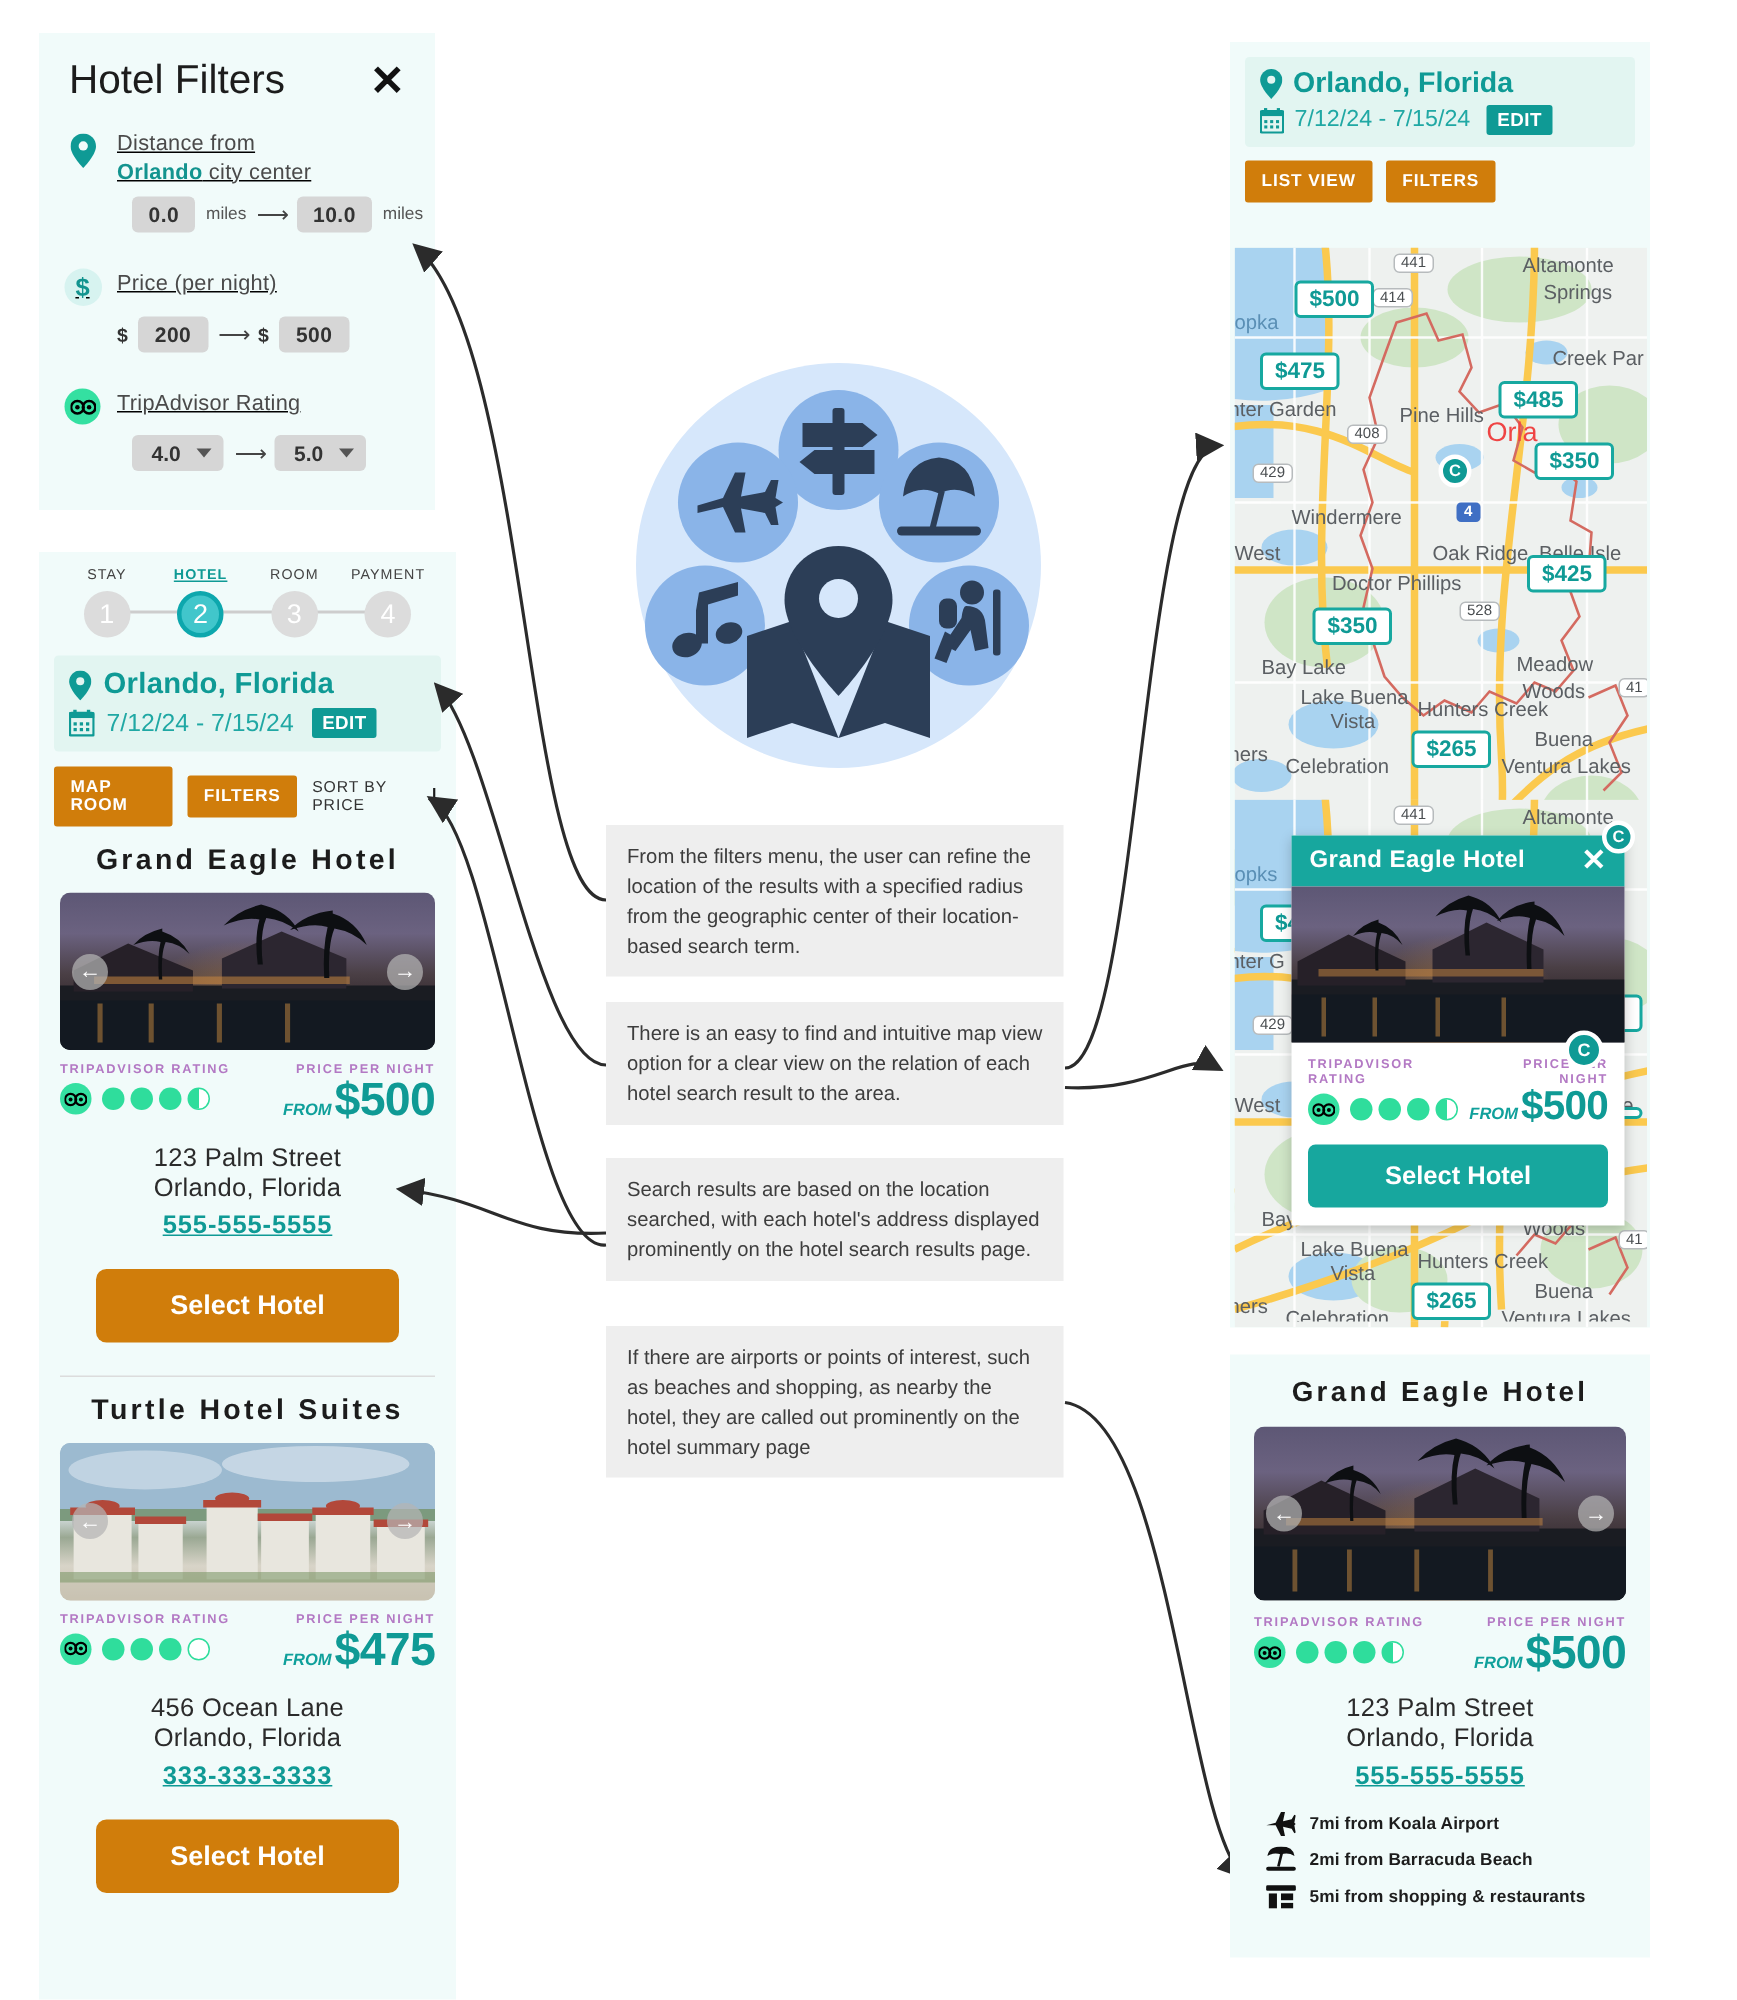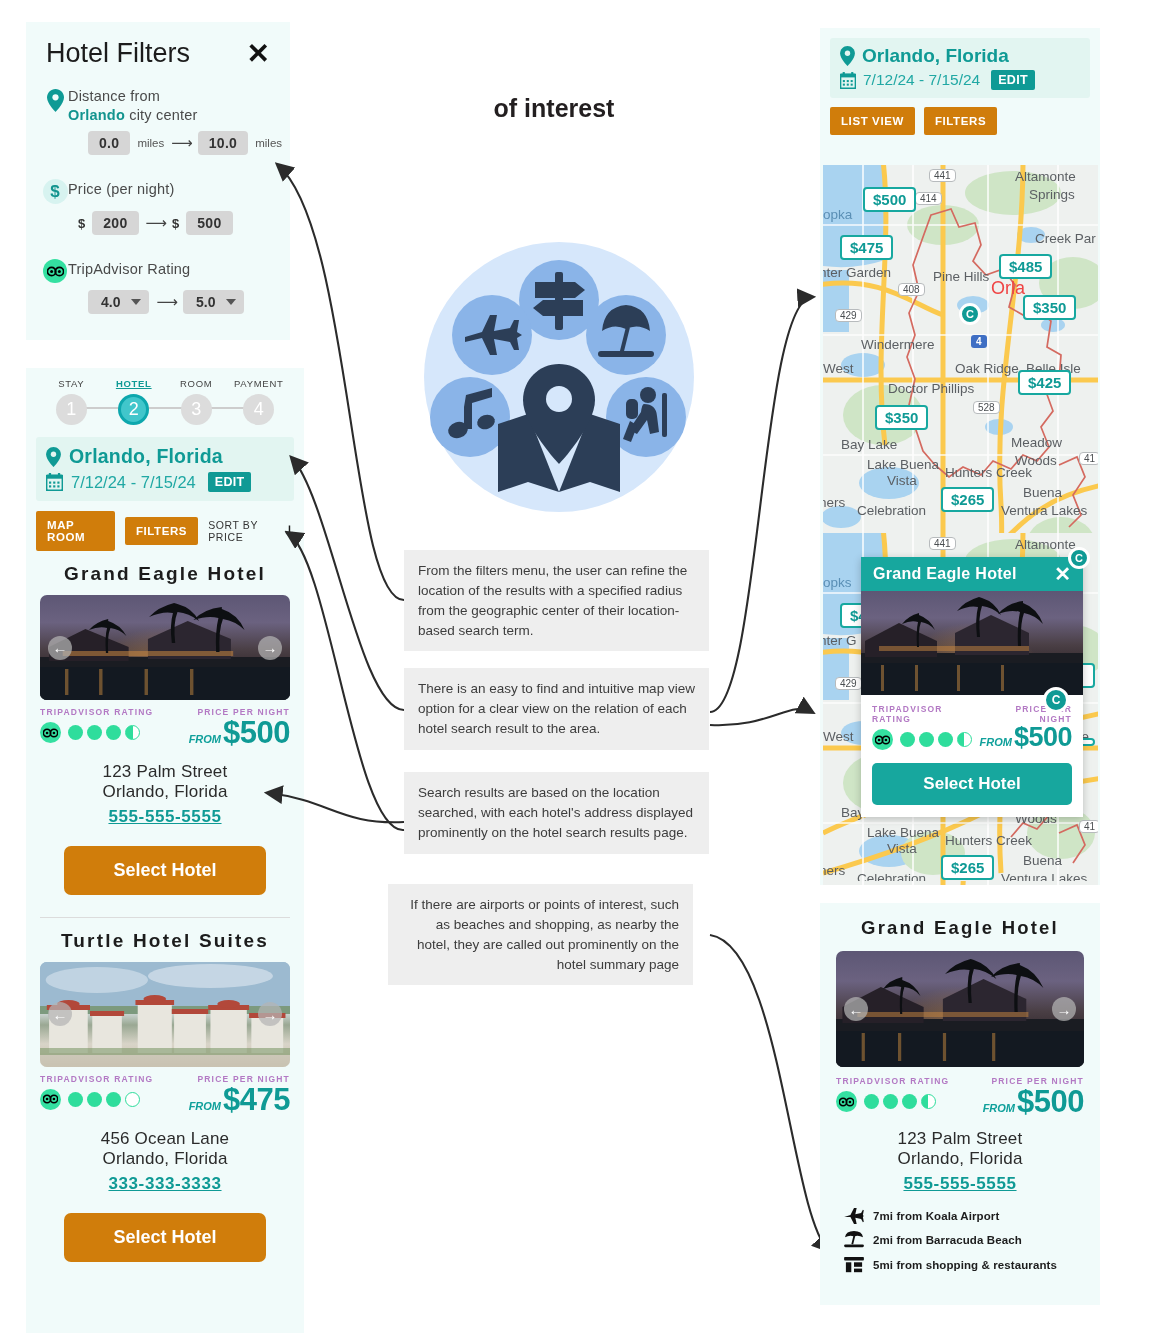--- a/index.html
+++ b/index.html
@@ -13,21 +13,21 @@
 
   
   .panel { position: absolute; background: #f1fbfa; }
 
   
   #filters-panel { left: 26px; top: 22px; width: 264px; height: 318px; }
   .ff-title-row { display:flex; align-items:center; justify-content:space-between;
     padding: 16px 20px 0 20px; }
   .ff-title { font-size: 27px; color:#1c1c1c; font-weight:400; letter-spacing:0px; }
   .ff-close { font-size: 28px; font-weight:700; color:#111; line-height:1; cursor:pointer; }
-  .ff-row { display:flex; gap:0; padding: 18px 18px 0 16px; }
+  .ff-row { display:flex; gap:10px; padding: 18px 18px 0 16px; text-decoration: underline; }
   .ff-icon { flex:0 0 auto; width:26px; display:flex; justify-content:center; padding-top:2px;}
   .ff-label { font-size:14.5px; color:#4a4a4a; line-height:1.28; letter-spacing:.2px;}
   .ff-label b { color:#13948f; font-weight:700; }
   .ff-inputs { display:flex; align-items:center; gap:7px; padding-left:62px; margin-top:7px; }
   .chip { background:#d6d6d6; border-radius:4px; padding:4px 11px; font-size:14px;
           font-weight:700; color:#333; letter-spacing:.3px; }
   .unit { font-size:11.5px; color:#555; }
   .arrowr { font-size:15px; color:#444; letter-spacing:-2px; }
   .dollarsym { font-size:13px; font-weight:700; color:#333; }
   .sel { background:#d6d6d6; border-radius:4px; padding:4px 8px 4px 13px; font-size:14px;
@@ -100,21 +100,21 @@
   
   #center-title { position:absolute; left:404px; top:92px; width:300px; text-align:center;
       font-size:25px; font-weight:700; color:#231f20; line-height:1.35; }
   #hero-icon { position:absolute; left:424px; top:242px; width:270px; height:270px; }
 
   .note { position:absolute; background:#eeeeee; padding:11px 14px; width:305px;
           font-size:13.5px; color:#3d3d3d; line-height:1.47; }
   #note1 { left:404px; top:550px; }
   #note2 { left:404px; top:668px; }
   #note3 { left:404px; top:772px; }
-  #note4 { left:388px; top:884px;text-align:right; }
+  #note4 { left:404px; top:884px; }
 
   
   #map-panel  { left: 820px; top: 28px;  width: 280px; height: 857px; }
   #summary-panel { left: 820px; top: 903px; width: 280px; height: 402px; }
 
   .rp-locbox { background:#e2f5f1; margin:10px 10px 0 10px; border-radius:3px; padding:7px 10px 8px 10px;}
   .rp-loc1 { display:flex; align-items:center; gap:7px; color:#0f9a95; font-size:19px; font-weight:700;}
   .rp-loc2 { display:flex; align-items:center; gap:7px; margin-top:3px; }
   .rp-date { color:#20a8a4; font-size:15.5px; }
   .rp-btnrow { display:flex; gap:9px; padding:9px 10px 0 10px; }
@@ -411,21 +411,20 @@
       <div class="addr">
         <span>456 Ocean Lane</span><br>
         <span>Orlando, Florida</span>
       </div>
       <div class="phone">333-333-3333</div>
       <button class="sel-btn">Select Hotel</button>
     </div>
   </div>
 
   <div id="center-title">
-    <div>of interest</div>
   </div>
 
   <div id="hero-icon">
     <svg width="270" height="270" viewBox="0 0 270 270">
       <circle cx="135" cy="135" r="135" fill="#d6e7fb"></circle>
 
       <circle cx="135" cy="58" r="40" fill="#8ab4e8"></circle>
       <g fill="#2c3e57">
         <rect x="131" y="30" width="8" height="58" rx="2"></rect>
         <path d="M111 40 h40 l10 8 l-10 8 h-40z"></path>

